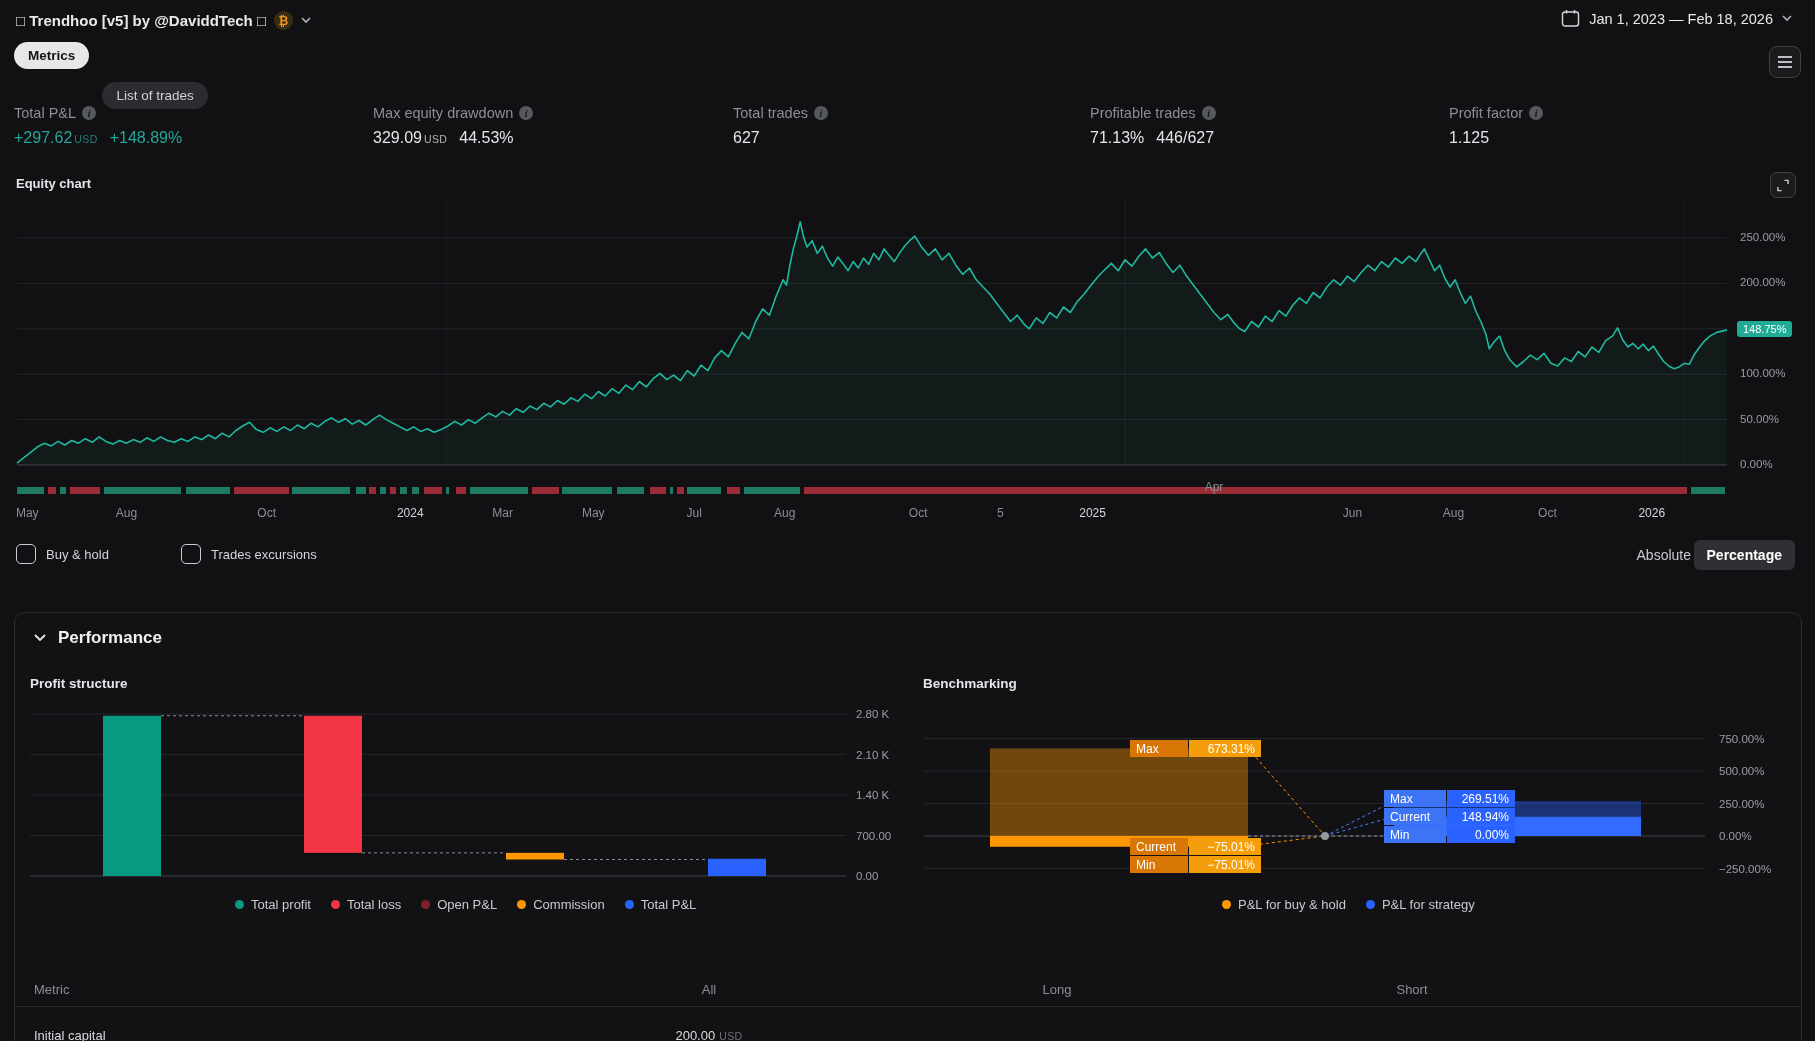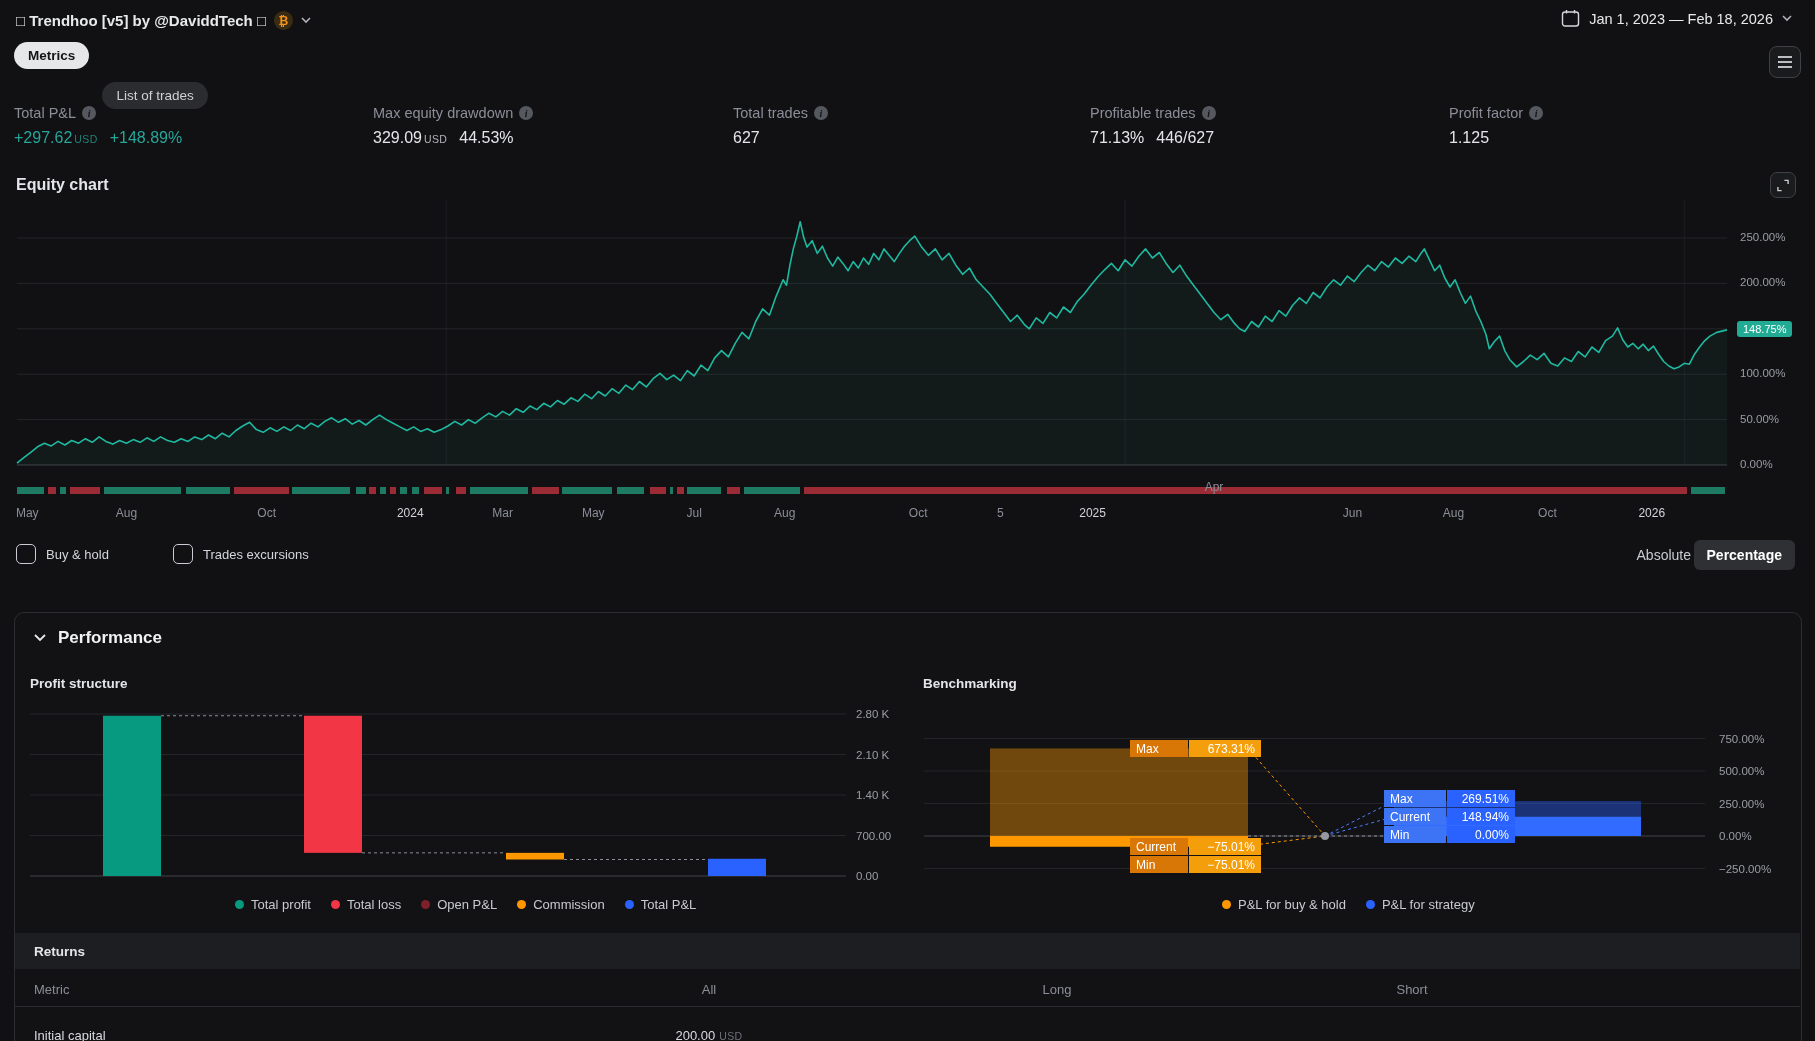--- a/index.html
+++ b/index.html
@@ -19,21 +19,21 @@
   .tab.active{background:#e6e7e9;color:#141415;font-weight:bold;}
   .tab.inactive{background:#2b2c2f;color:#cfd1d5;}
   .icon-btn{position:absolute;background:#1a1b1d;border:1px solid #3f4145;border-radius:8px;
             cursor:pointer;display:flex;align-items:center;justify-content:center;}
   .stat-label{font-size:14.5px;color:#8b8e98;display:flex;align-items:center;gap:6px;}
   .info-i{display:inline-flex;width:14px;height:14px;border-radius:50%;background:#55585f;
           color:#131416;font-size:10px;font-weight:bold;align-items:center;justify-content:center;
           font-family:"Liberation Serif","DejaVu Serif",serif;font-style:italic;}
   .stat-val{font-size:16px;color:#e4e5e8;display:flex;align-items:baseline;gap:2px;}
   .unit{font-size:10.5px;letter-spacing:.4px;opacity:.75;}
-  .sec-title{font-size:16px;font-weight:bold;color:#e4e5e8;}
+  .sec-title{font-size:13px;font-weight:bold;color:#e4e5e8;}
   .axis-lab{position:absolute;font-size:11.5px;color:#9a9da5;}
   .x-lab{position:absolute;font-size:12px;color:#8b8e98;transform:translateX(-50%);}
   .x-lab.strong{color:#d2d4d9;}
   .badge{position:absolute;background:#22ab94;color:#ffffff;font-size:11px;padding:2px 6px;
          border-radius:3px;}
   .strip-seg{position:absolute;height:7px;top:487px;}
   .chk-row{position:absolute;top:544px;display:flex;align-items:center;gap:10px;cursor:pointer;}
   .chk-box{width:18px;height:18px;border:1.5px solid #c9ccd3;border-radius:5px;background:transparent;}
   .chk-lab{font-size:13px;color:#d3d5da;}
   .view-abs{position:absolute;top:546px;background:none;border:none;color:#c9cbd0;font-size:14px;
@@ -276,23 +276,20 @@
           <div class="dot" style="background: rgb(255, 152, 0);"></div>
           <div>P&amp;L for buy &amp; hold</div>
         </div>
         <div class="leg-item">
           <div class="dot" style="background: rgb(41, 98, 255);"></div>
           <div>P&amp;L for strategy</div>
         </div>
       </div>
     </div>
 
-  <div class="returns-band">
-    <span>Returns</span>
-  </div>
   <div id="returnsTable"></div>
 
 <button class="tab active" style="left: 14px;">Metrics</button>
     <button class="tab inactive" style="left: 102.4px; margin-top: 40px;">List of trades</button>
     <div class="stat-label abs" style="left: 14px; top: 105px;">
       <div>Total P&amp;L</div>
       <div class="info-i">i</div>
     </div>
     <div class="stat-val abs" style="left: 14px; top: 129px; color: rgb(38, 166, 154);">
       <div>+297.62</div>
@@ -327,21 +324,21 @@
       <div>Profit factor</div>
       <div class="info-i">i</div>
     </div>
     <div class="stat-val abs" style="left: 1449px; top: 129px;">
       <div>1.125</div>
     </div>
     <div class="chk-row" style="left: 16px;">
       <div class="chk-box"></div>
       <div class="chk-lab">Buy &amp; hold</div>
     </div>
-    <div class="chk-row" style="left: 148px; padding-left: 25px;">
+    <div class="chk-row" style="left: 156px; padding-left: 25px;">
       <div class="chk-box"></div>
       <div class="chk-lab">Trades excursions</div>
     </div>
     <button class="view-abs" style="right: 118px;">Absolute</button>
     <button class="view-pct" style="right: 20px;">Percentage</button>
     <div class="tbl-head" style="left: 34px;">Metric</div>
     <div class="tbl-head" style="left: 709px; transform: translateX(-50%);">All</div>
     <div class="tbl-head" style="left: 1057px; transform: translateX(-50%);">Long</div>
     <div class="tbl-head" style="left: 1412px; transform: translateX(-50%);">Short</div>
     <div class="abs" style="left: 15px; top: 1006px; width: 1785px; height: 1px; background: rgb(42, 43, 46);"></div>

